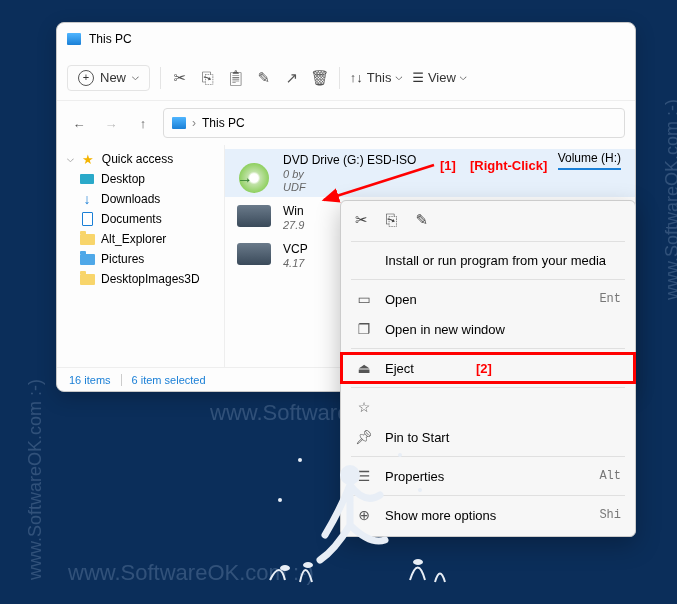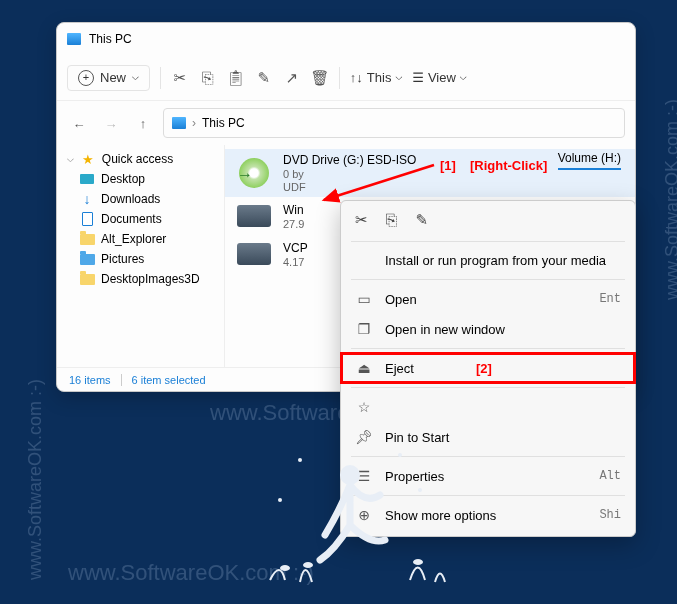--- a/index.html
+++ b/index.html
@@ -26,29 +26,29 @@
 .side-icon { width: 16px; height: 14px; display: inline-flex; align-items: center; justify-content: center; font-size: 12px; }
 .star { color: #f4b400; font-size: 13px; }
 .folder { width: 15px; height: 11px; background: #f8d56b; border-radius: 1px; display: inline-block; position: relative; }
 .folder::before { content: ""; position: absolute; top: -3px; left: 0; width: 6px; height: 3px; background: #f8d56b; border-radius: 1px 1px 0 0; }
 .folder.blue { background: #4fa8e8; }
 .folder.blue::before { background: #4fa8e8; }
 .desk-ico { width: 14px; height: 10px; background: #2aa9c9; border-radius: 1px; }
 .doc-ico { width: 11px; height: 14px; background: #fff; border: 1px solid #1a7fd6; border-radius: 1px; }
 .dl-ico { color: #1a7fd6; font-size: 14px; }
 .main { flex: 1; padding: 4px 0; font-size: 12px; position: relative; }
-.drive-row { display: flex; align-items: center; gap: 10px; padding: 4px 10px; }
+.drive-row { display: flex; align-items: flex-end; gap: 10px; padding: 4px 10px; }
 .drive-row.sel { background: #e6f0fb; }
 .drive-icon { width: 38px; height: 30px; display: flex; align-items: center; justify-content: center; position: relative; }
 .dvd-icon { width: 30px; height: 30px; background: radial-gradient(circle, #fff 20%, #c1e2a8 30%, #8fd060 70%); border-radius: 50%; position: relative; }
 .dvd-icon::after { content: "→"; position: absolute; left: -2px; top: 6px; color: #2a7a2a; font-size: 16px; font-weight: bold; }
 .hdd-icon { width: 34px; height: 22px; background: linear-gradient(#6a7a8a,#3a4a5a); border-radius: 3px; }
 .drive-info { display: flex; flex-direction: column; gap: 1px; }
 .drive-name { font-size: 12px; }
-.drive-sub { font-size: 11px; color: #666; }
+.drive-sub { font-size: 11px; color: #666; font-style: italic; }
 .vol-tab { position: absolute; right: 14px; top: 6px; font-size: 12px; border-bottom: 2px solid #1a7fd6; padding-bottom: 3px; }
 .status { height: 24px; border-top: 1px solid #eee; display: flex; align-items: center; padding: 0 12px; gap: 10px; font-size: 11px; color: #1a7fd6; }
 .status .sep { width: 1px; height: 12px; background: #ccc; }
 .ctx-menu { position: absolute; left: 340px; top: 200px; width: 296px; background: #f7f7f7; border: 1px solid #ccc; border-radius: 6px; box-shadow: 0 8px 24px rgba(0,0,0,0.25); padding: 6px 0; font-size: 13px; }
 .ctx-icons-row { display: flex; gap: 18px; padding: 4px 14px 8px; color: #444; font-size: 15px; }
 .ctx-item { display: flex; align-items: center; gap: 12px; padding: 7px 14px; cursor: default; }
 .ctx-item .icon { width: 18px; display: flex; justify-content: center; color: #555; font-size: 14px; }
 .ctx-item .shortcut { margin-left: auto; color: #777; font-size: 12px; font-family: Liberation Mono, monospace; }
 .ctx-sep { height: 1px; background: #e0e0e0; margin: 4px 10px; }
 .ctx-item.hl { outline: 3px solid #f00; outline-offset: -2px; }

